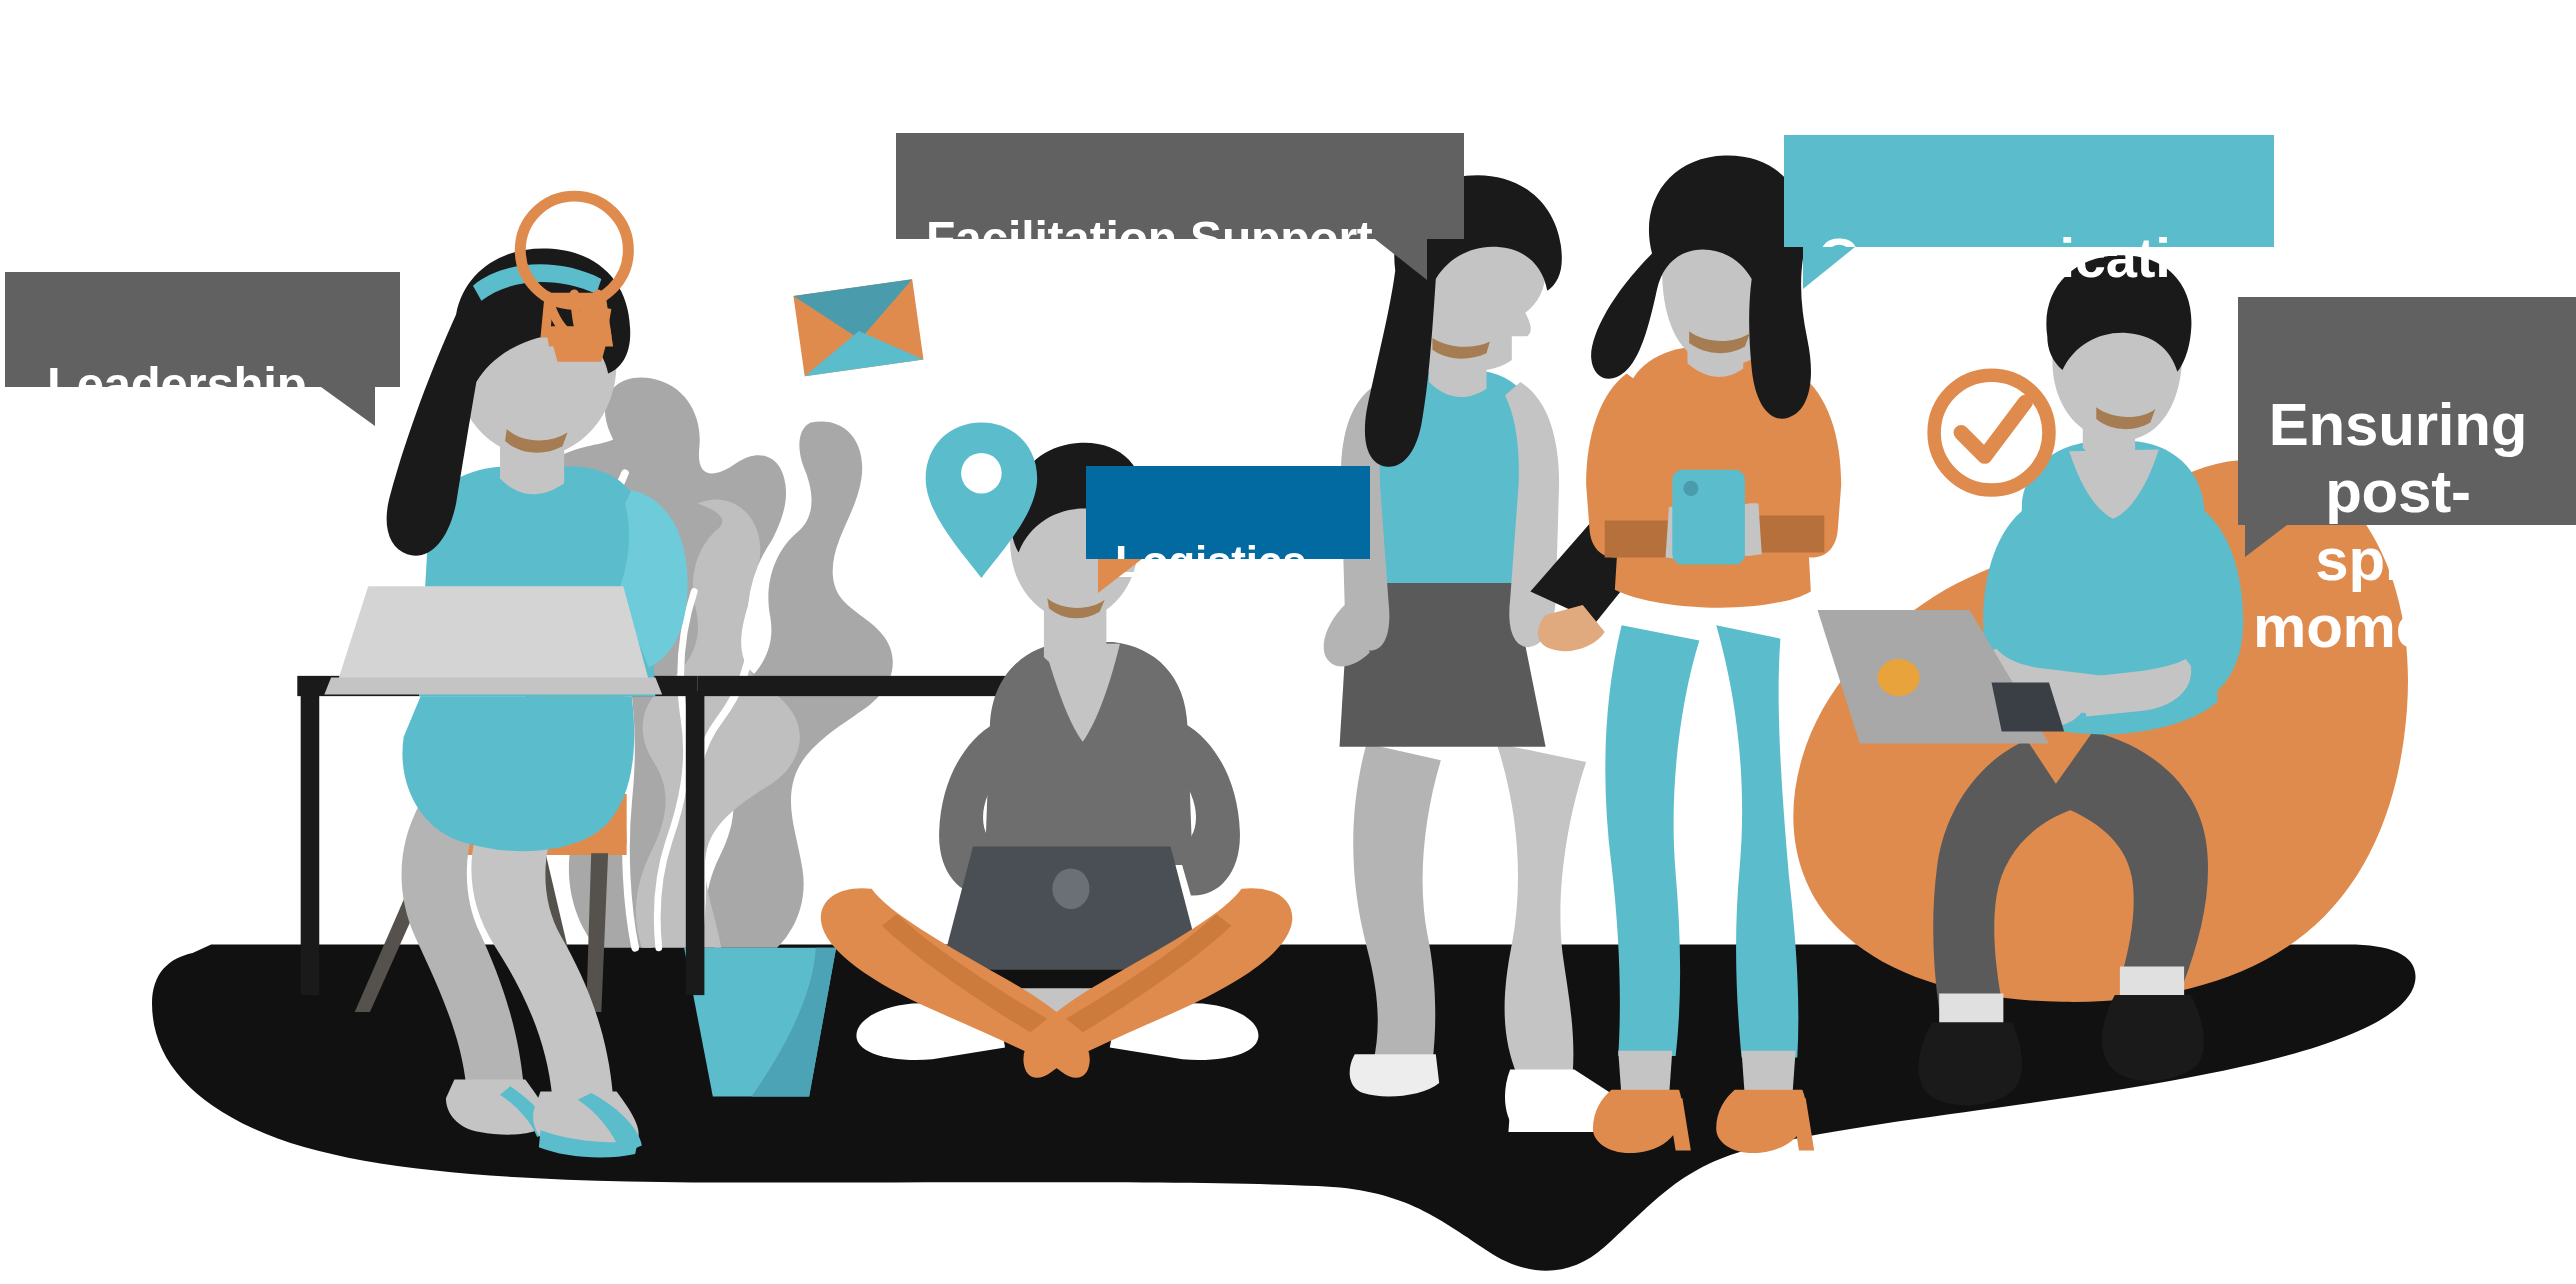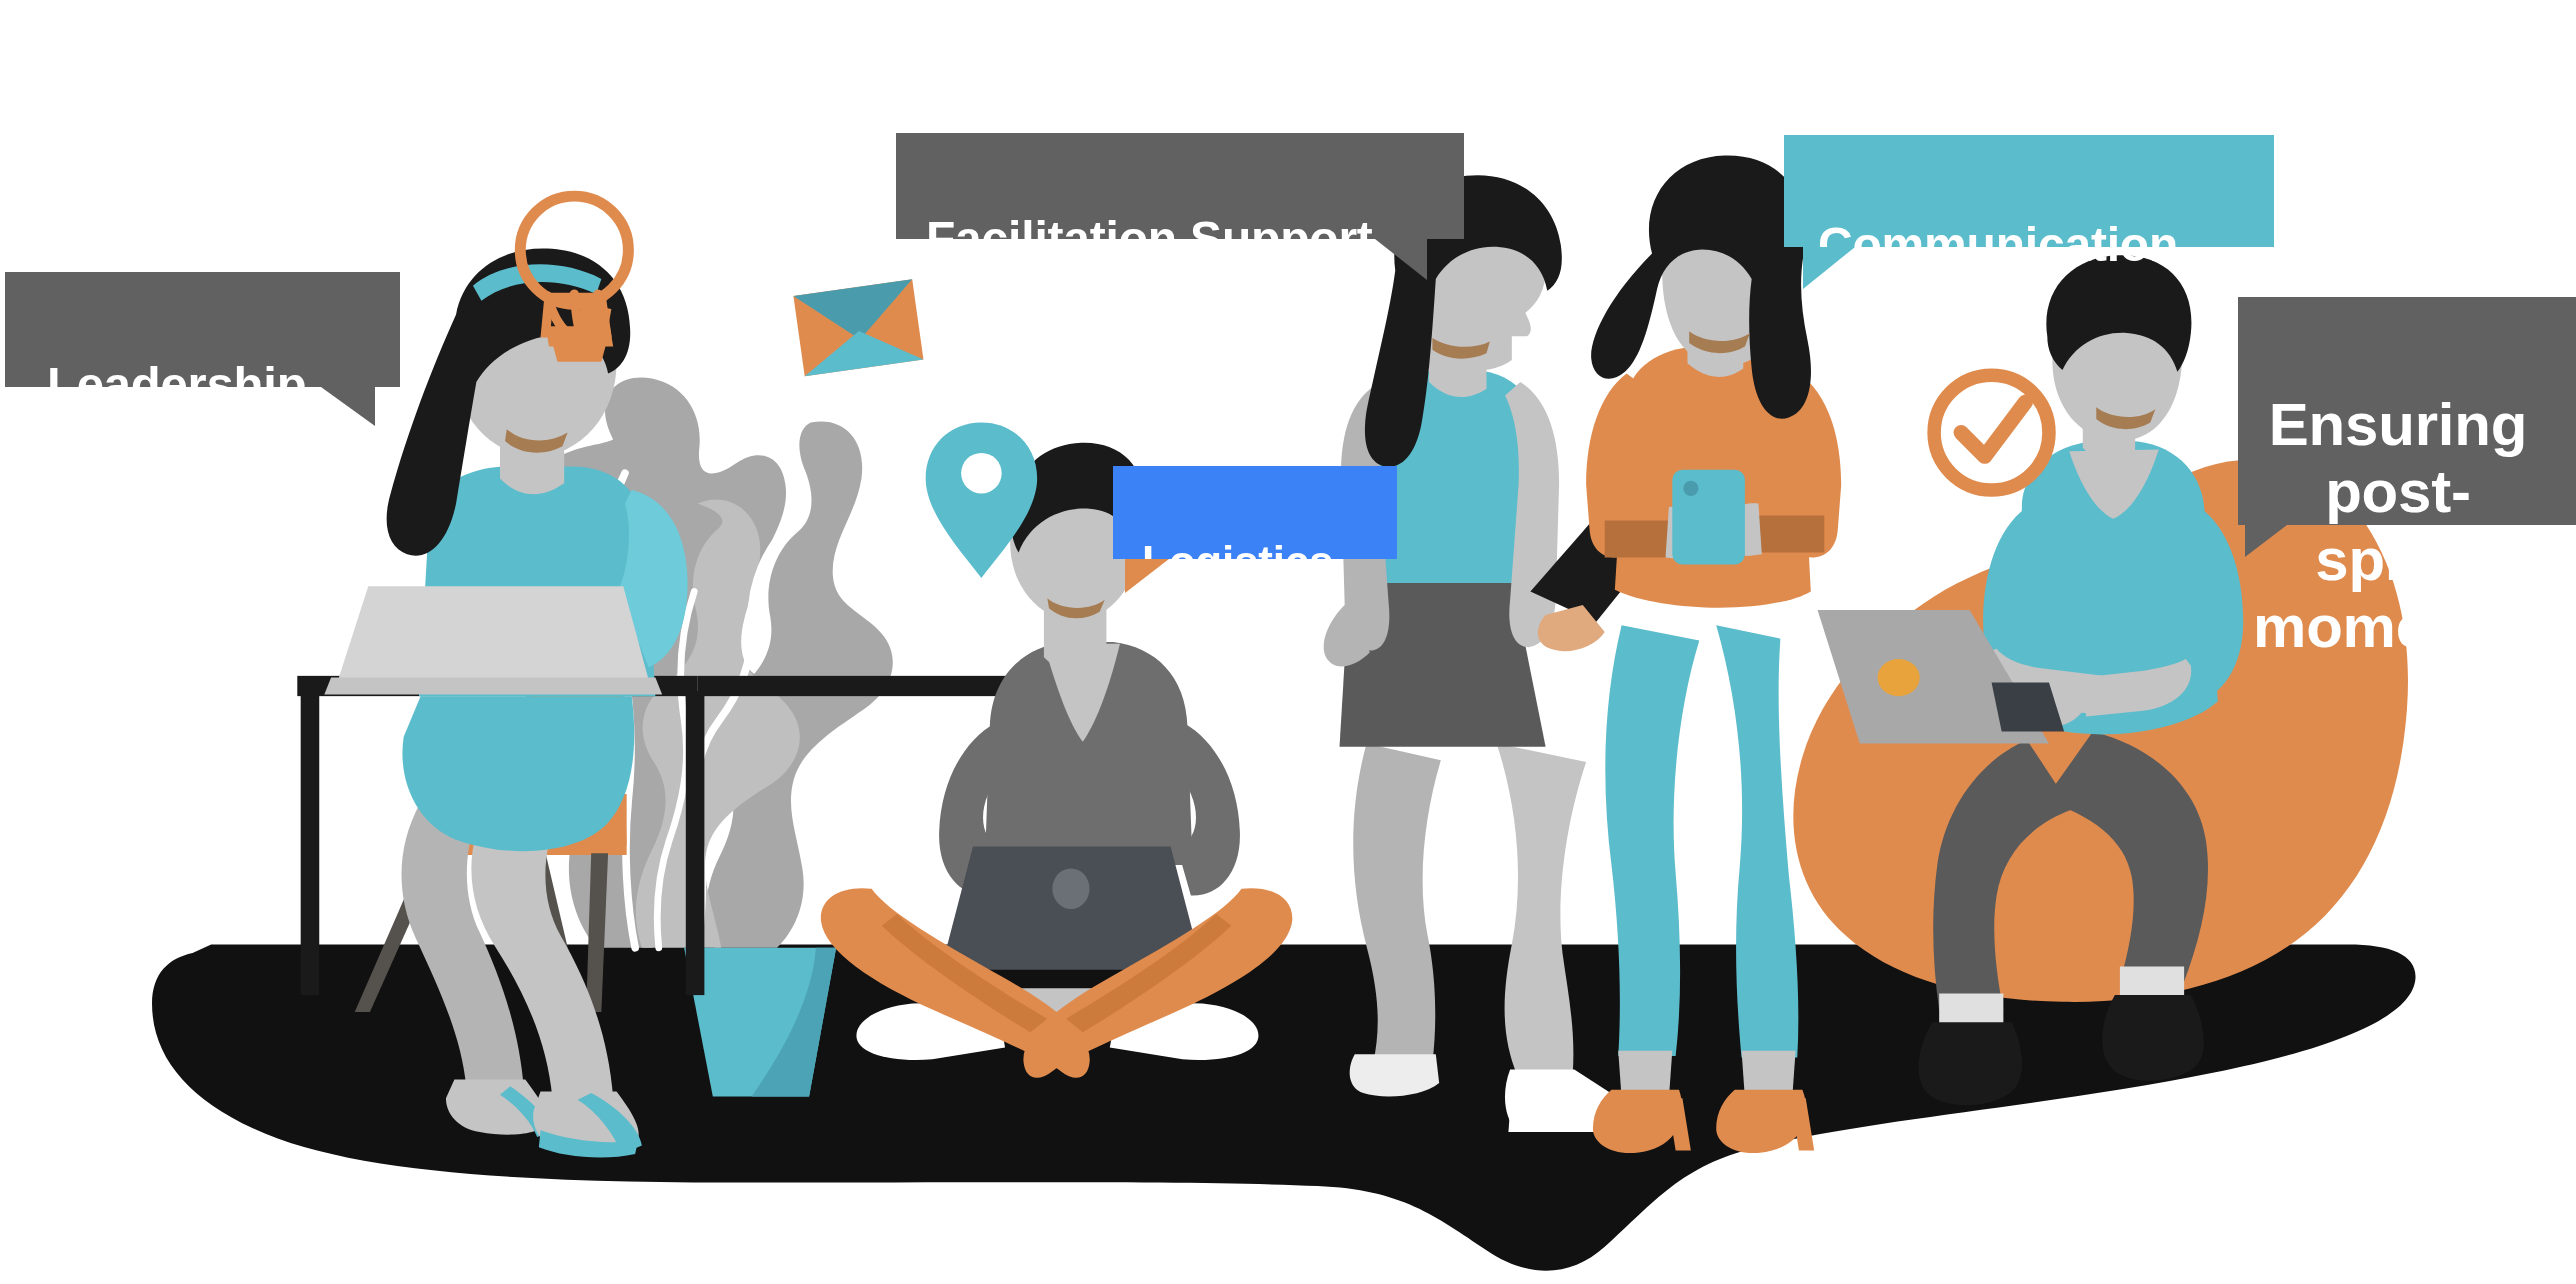--- a/index.html
+++ b/index.html
@@ -59,36 +59,35 @@
   #bubble-facilitation .tail{
     right:37px; bottom:-41px;
     border-width:41px 0 0 52px;
     border-color:#616161 transparent transparent transparent;
   }
 
   
   #bubble-communication{
     left:1784px; top:135px; width:490px; height:112px;
     background:#5BBCCC;
-    font-size:48px;
+    font-size:56px;
     padding:29px 0 0 34px;
   }
   #bubble-communication .tail{
     left:18.6px; bottom:-42px;
     border-width:0 0 42px 52px;
     border-color:transparent transparent transparent #5BBCCC;
   }
 
   
   #bubble-logistics{
     left:1086px; top:466px; width:284px; height:93px;
-    background:#3b82f6;
+    background:#0369a1;
     font-size:44px;
     padding:22px 0 0 29px;
-    margin-left:27px;
   }
   #bubble-logistics .tail{
     left:12px; bottom:-34px;
     border-width:0 0 34px 44px;
     border-color:transparent transparent transparent #E08B4E;
   }
 
   
   #bubble-momentum{
     left:2238px; top:297px; width:338px; height:228px;

